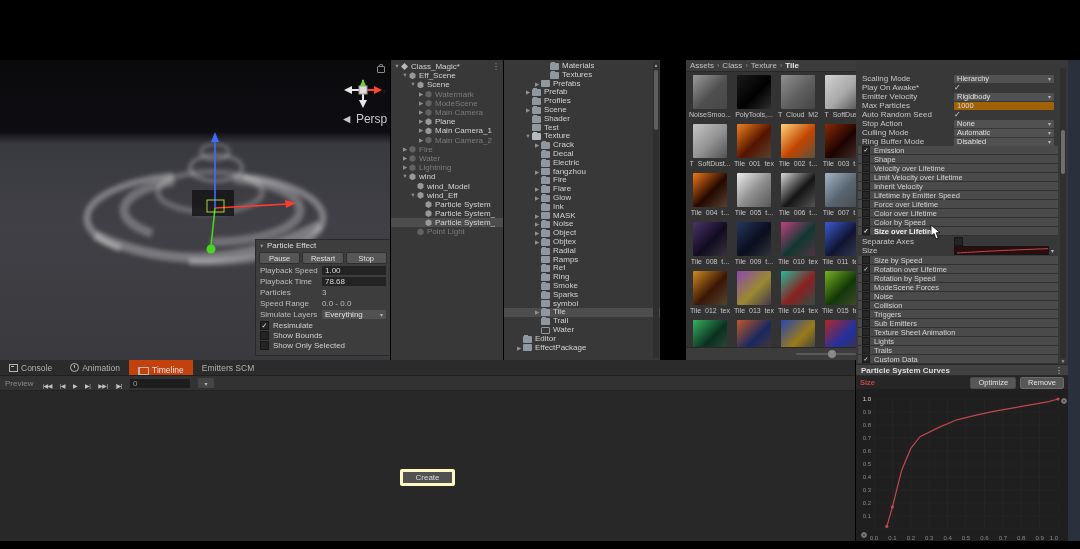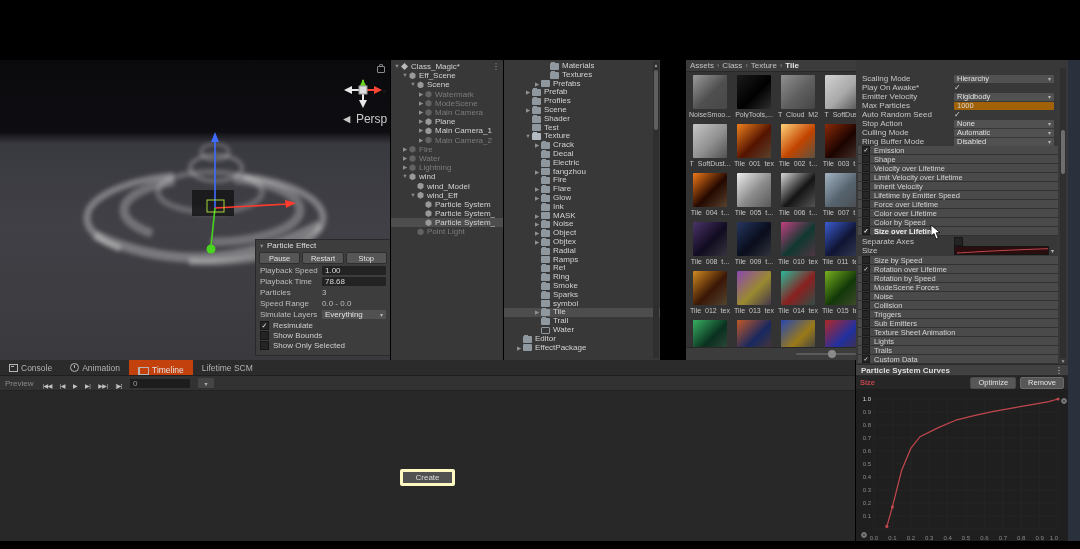--- a/index.html
+++ b/index.html
@@ -863,21 +863,21 @@
         </div>
         <div class="tab">
           <span class="icon-clock"></span>
           <span>Animation</span>
         </div>
         <div class="tab active">
           <span class="icon-timeline"></span>
           <span>Timeline</span>
         </div>
         <div class="tab">
-          <span>Lifetime SCM</span>
+          <span>Emitters SCM</span>
         </div>
       </div>
     <div id="tl-toolbar">
       <span id="preview-toggle">Preview</span>
       <span id="transport"><span class="tbtn">|◀◀</span><span class="tbtn">|◀</span><span class="tbtn">▶</span><span class="tbtn">▶|</span><span class="tbtn">▶▶|</span><span class="tbtn">[▶]</span></span>
       <span id="frame-field">0</span>
       <span id="tl-drop">
           <span class="arrow-glyph">▾</span>
         </span>
     </div>

